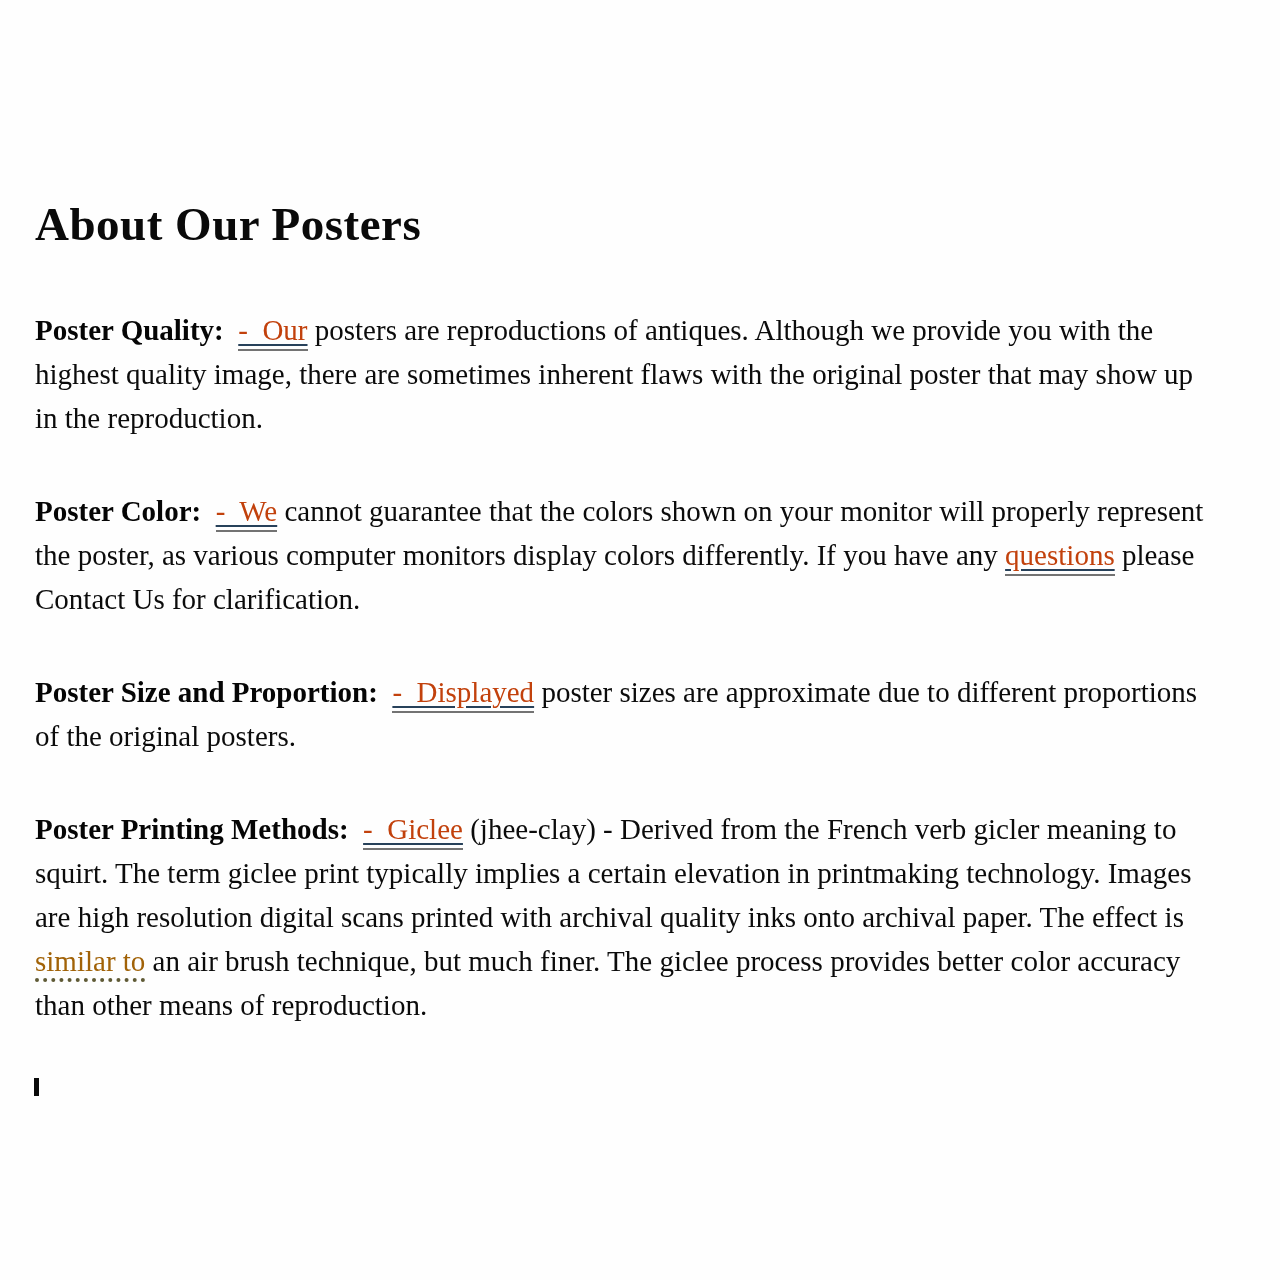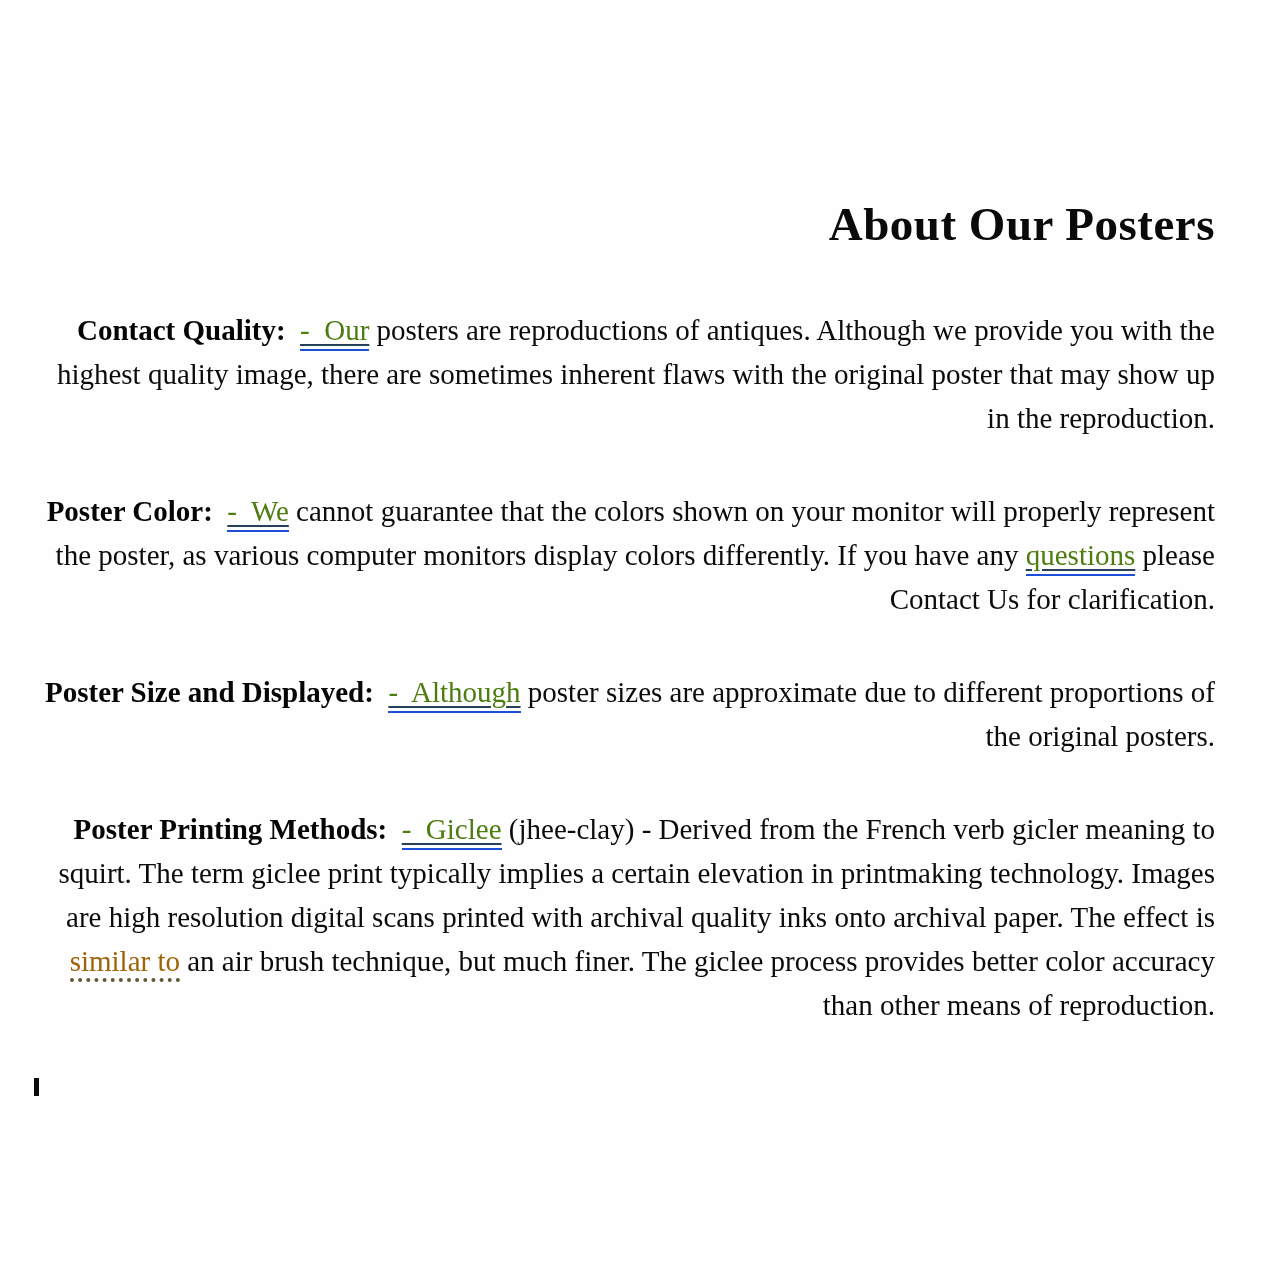--- a/index.html
+++ b/index.html
@@ -10,21 +10,20 @@
     height: 1280px;
     overflow: hidden;
   }
   .page {
     position: relative;
     width: 1280px;
     height: 1280px;
     background: #fefefe;
     color: #000;
     font-family: "Liberation Serif", "DejaVu Serif", serif;
-    text-align: right;
   }
   .content {
     position: absolute;
     left: 35px;
     top: 196px;
     width: 1180px;
   }
   .doc-title {
     font-size: 47px;
     font-weight: 700;
@@ -40,27 +39,27 @@
     white-space: pre-wrap;
     color: #0b0b0b;
   }
   .seg-bold {
     font-weight: 700;
     color: #050505;
   }
   .seg-plain { color: #0b0b0b; }
   
   .seg-dlink {
-    color: #4d7c0f;
+    color: #c2410c;
     cursor: pointer;
     text-decoration: underline;
     text-decoration-color: #27415a;
     text-decoration-thickness: 2px;
     text-underline-offset: 4px;
-    border-bottom: 2px solid #1d4ed8;
+    border-bottom: 2px solid #737373;
     padding-bottom: 3px;
   }
   
   .seg-squiggle {
     color: #0b0b0b;
     text-decoration-style: wavy;
     text-decoration-color: #b8453c;
     text-decoration-thickness: 2px;
     text-underline-offset: 4px;
   }
@@ -79,20 +78,20 @@
     background: #0a0a0a;
   }
 </style>
 </head>
 <body>
 
 <div class="page">
   <div class="content">
     <h1 class="doc-title">About Our Posters</h1>
     <div id="paragraphs">
-        <p class="para"><span class="seg-bold">Contact Quality:</span><span class="seg-plain">  </span><span class="seg-dlink">-  Our</span><span class="seg-plain"> posters are reproductions of antiques. Although we provide you with the highest quality image, there are sometimes inherent flaws with the original poster that may show up in the reproduction.</span></p>
+        <p class="para"><span class="seg-bold">Poster Quality:</span><span class="seg-plain">  </span><span class="seg-dlink">-  Our</span><span class="seg-plain"> posters are reproductions of antiques. Although we provide you with the highest quality image, there are sometimes inherent flaws with the original poster that may show up in the reproduction.</span></p>
         <p class="para"><span class="seg-bold">Poster Color:</span><span class="seg-plain">  </span><span class="seg-dlink">-  We</span><span class="seg-plain"> cannot guarantee that the colors shown on your monitor will properly represent the poster, as various computer monitors display colors differently. If you have any </span><span class="seg-dlink">questions</span><span class="seg-plain"> please Contact Us for clarification.</span></p>
-        <p class="para"><span class="seg-bold">Poster Size and Displayed:</span><span class="seg-plain">  </span><span class="seg-dlink">-  Although</span><span class="seg-plain"> poster sizes are approximate due to different proportions of the original posters.</span></p>
+        <p class="para"><span class="seg-bold">Poster Size and Proportion:</span><span class="seg-plain">  </span><span class="seg-dlink">-  Displayed</span><span class="seg-plain"> poster sizes are approximate due to different proportions of the original posters.</span></p>
         <p class="para"><span class="seg-bold">Poster Printing Methods:</span><span class="seg-plain">  </span><span class="seg-dlink">-  Giclee</span><span class="seg-plain"> (</span><span class="seg-squiggle">jhee</span><span class="seg-plain">-clay) - Derived from the French verb </span><span class="seg-squiggle">gicler</span><span class="seg-plain"> meaning to squirt. The term giclee print typically implies a certain elevation in printmaking technology. Images are high resolution digital scans printed with archival quality inks onto archival paper. The effect is </span><span class="seg-dotted">similar to</span><span class="seg-plain"> an air brush technique, but much finer. The giclee process provides better color accuracy than other means of reproduction.</span></p>
       </div>
   </div>
   <div class="caret-mark"></div>
 </div>
 
 </body></html>

